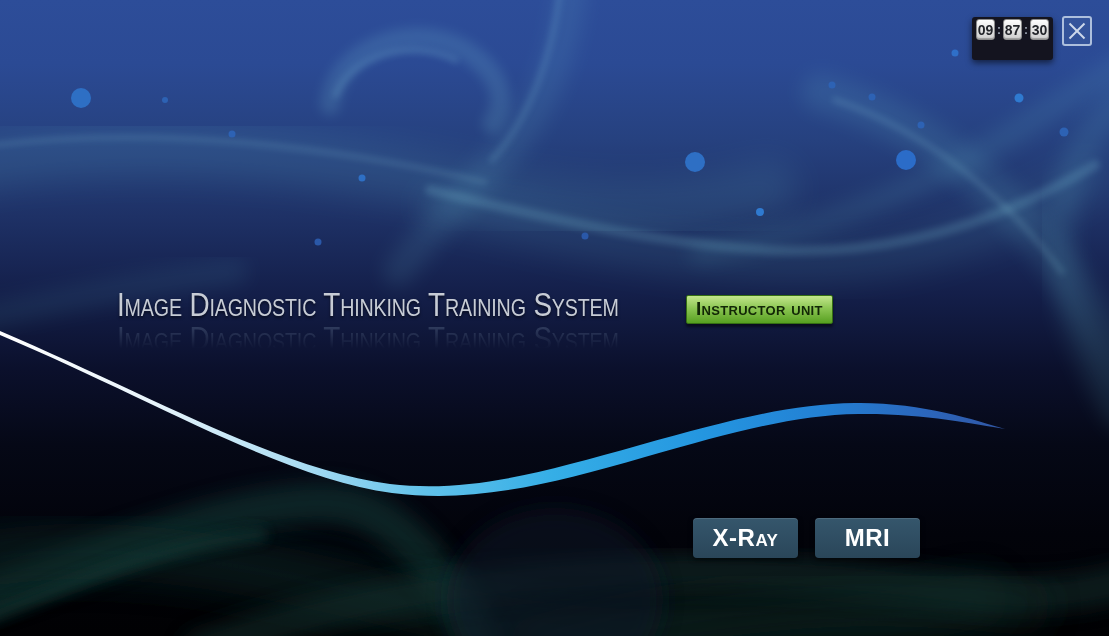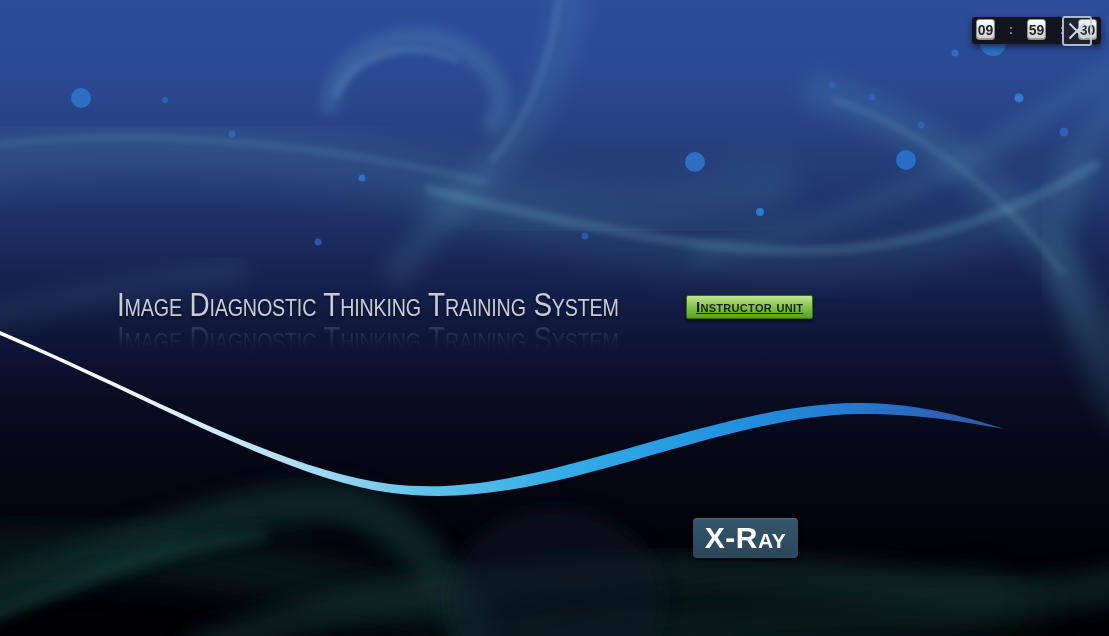--- a/index.html
+++ b/index.html
@@ -10,23 +10,22 @@
     background:linear-gradient(180deg,
       #2d4d99 0%, #2b4a94 10%, #26417f 22%, #1e3166 34%,
       #141f4a 46%, #0b102c 58%, #050816 70%, #02030a 84%, #010103 100%);
   }
   .bg { position:absolute; inset:0; z-index:1; }
 
   
   .clock {
     position:absolute; top:17px; left:972px; z-index:5;
     display:flex; align-items:center;
-    background:#14141f; border-radius:3px; padding:2px 4px 4px;
+    background:#14141f; border-radius:3px; padding:2px 4px 20px;
     box-shadow:0 3px 6px rgba(0,0,0,.55);
-    gap:12px;
   }
   .digit {
     width:19px; height:21px; line-height:21px; text-align:center;
     background:linear-gradient(180deg,#fdfdfd,#cfcfcf);
     border:1px solid #8b8b8b; border-radius:3px;
     color:#23252a; font-weight:700; font-size:14px;
     box-shadow:inset 0 -1px 1px rgba(0,0,0,.25);
   }
   .colon { color:#9aa2b0; font-weight:700; font-size:12px; padding:0 2px; }
 
@@ -51,37 +50,36 @@
     text-shadow:0 2px 3px rgba(0,0,0,0.55);
   }
   .reflection {
     top:321px; color:#7487a2; opacity:0.35;
     -webkit-mask-image:linear-gradient(180deg,#000 10%, transparent 82%);
     mask-image:linear-gradient(180deg,#000 10%, transparent 82%);
   }
 
   .badge {
     position:absolute; left:686px; top:295px; z-index:4;
-    font-size:15px; font-weight:700; font-variant:small-caps; letter-spacing:0.3px;
+    font-size:19px; font-weight:700; font-variant:small-caps; letter-spacing:0.3px;
     color:#122706;
     background:linear-gradient(180deg,#c3e68c,#8cc653 45%,#57a021);
     border:1px solid #356f12; border-radius:2px;
     padding:2px 9px 3px;
     box-shadow:0 3px 3px rgba(0,0,0,0.5);
-    text-decoration:underline;
   }
 
   
   .modality-row { position:absolute; left:693px; top:518px; z-index:4; display:flex; gap:17px; }
   .modality-btn {
     width:105px; height:40px;
     display:flex; align-items:center; justify-content:center;
     background:linear-gradient(180deg,#35566c,#2a4659);
     border:none; border-radius:4px;
-    color:#fff; font-family:inherit; font-size:30px; font-weight:700;
+    color:#fff; font-family:inherit; font-size:24px; font-weight:700;
     font-variant:small-caps; letter-spacing:0.5px; cursor:pointer;
     box-shadow:inset 0 1px 0 rgba(255,255,255,0.12), 0 2px 5px rgba(0,0,0,0.5);
   }
 </style>
 </head>
 <body>
 
 <div class="screen">
 
   <svg class="bg" viewBox="0 0 1109 636" aria-hidden="true">
@@ -157,33 +155,34 @@
       <circle cx="1019" cy="98" r="4.5" fill="#2f7ad0"></circle>
       <circle cx="1064" cy="132" r="4.5" fill="#2d62b4"></circle>
       <circle cx="906" cy="160" r="10" fill="#2b6cc8"></circle>
       <circle cx="993" cy="43" r="13" fill="#2f6fc8"></circle>
     </g>
   </svg>
 
   <div class="clock">
     <span class="digit">09</span>
     <span class="colon">:</span>
-    <span class="digit">59</span>
+    <span class="digit">87</span>
     <span class="colon">:</span>
     <span class="digit">30</span>
   </div>
 
   <button class="close-btn">
     <svg width="18" height="18" viewBox="0 0 18 18" aria-hidden="true">
       <line x1="1.5" y1="1.5" x2="16.5" y2="16.5" stroke="#cdd8ea" stroke-width="2"></line>
       <line x1="16.5" y1="1.5" x2="1.5" y2="16.5" stroke="#cdd8ea" stroke-width="2"></line>
     </svg>
   </button>
 
   <h1 class="title">Image Diagnostic Thinking Training System</h1>
   <div class="reflection">Image Diagnostic Thinking Training System</div>
   <span class="badge">Instructor unit</span>
 
   <div class="modality-row">
     <button class="modality-btn">X-Ray</button>
+    <button class="modality-btn">MRI</button>
   </div>
 
 </div>
 
 </body></html>

